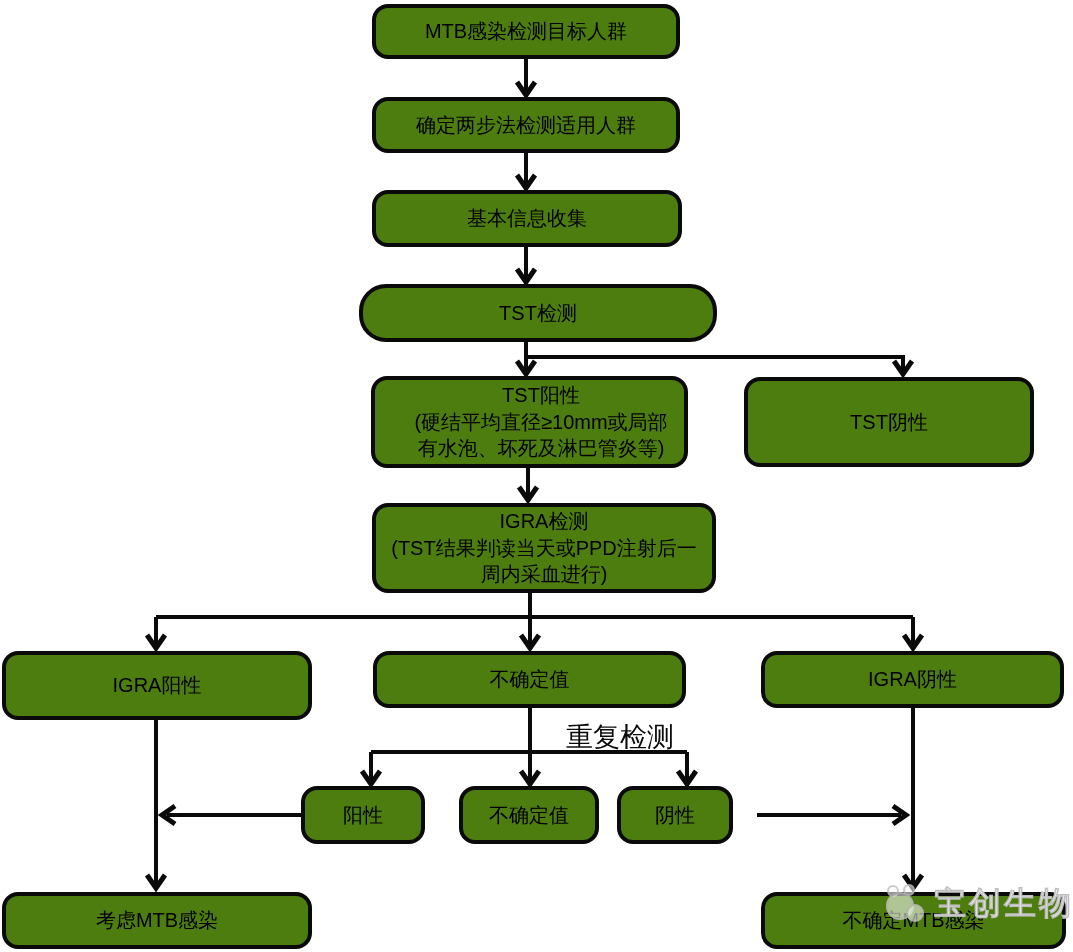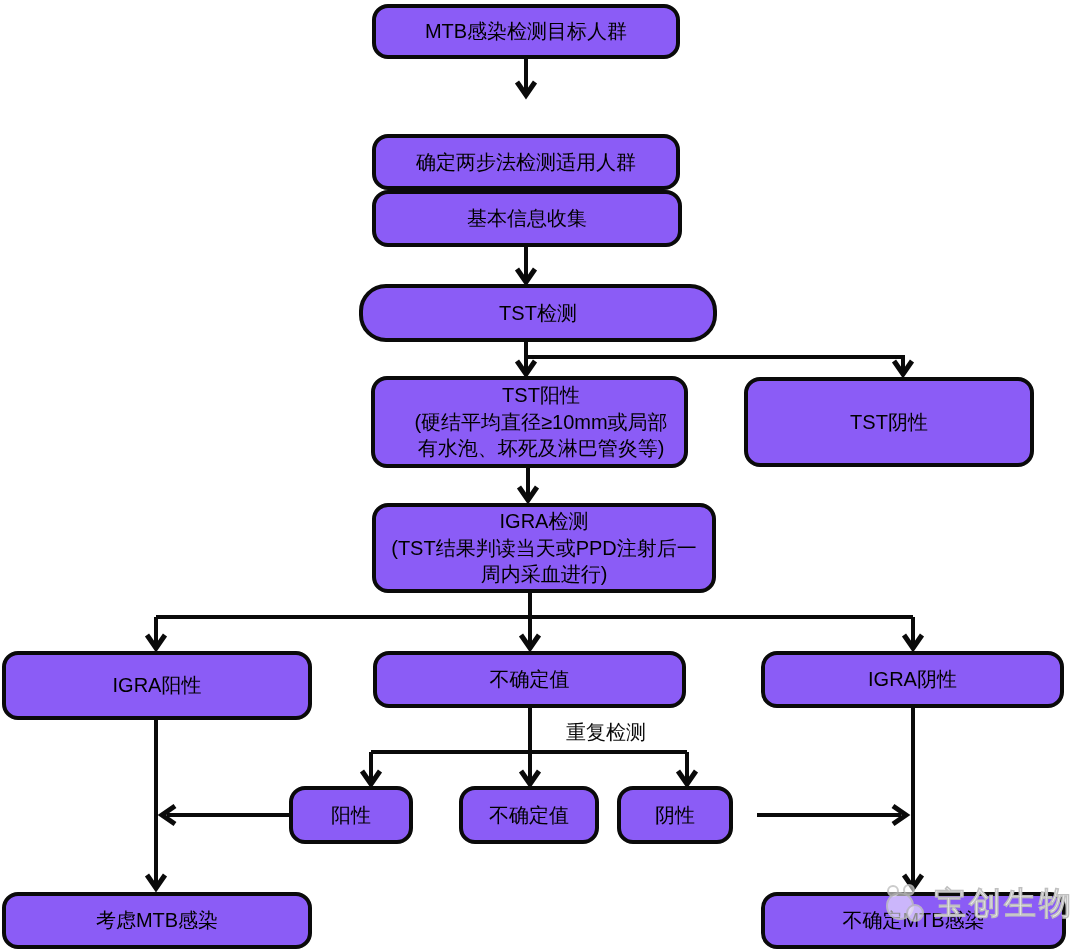--- a/index.html
+++ b/index.html
@@ -16,34 +16,34 @@
   }
   .connectors path{
     stroke:#0a0a0a;stroke-width:4;fill:none;
   }
   .connectors path.head{
     stroke-width:5;stroke-linejoin:miter;
   }
   .node{
     position:absolute;z-index:2;
     box-sizing:border-box;
-    background:#8b5cf6;
+    background:#4d7c0f;
     border:4px solid #0a0a0a;
     border-radius:16px;
     display:flex;flex-direction:column;
     align-items:center;justify-content:center;
     text-align:center;
     font-size:20px;line-height:1.32;
     padding:2px 14px;
   }
   .node .title{display:block;}
   .node .subtitle{display:block;}
   .edge-label{
     position:absolute;z-index:3;
-    font-size:20px;color:#0a0a0a;
+    font-size:27px;color:#0a0a0a;
     white-space:nowrap;
   }
   .watermark{
     position:absolute;z-index:5;
     left:882px;top:882px;
     display:flex;align-items:center;
     pointer-events:none;
   }
   .wm-logo{opacity:0.85;}
   .wm-text{
@@ -100,21 +100,21 @@
       <path class="head" d="M904,875 L913,888 L922,875"></path>
 
     <path d="M757,815 H901"></path>
       <path class="head" d="M893,806 L906,815 L893,824"></path>
   </svg>
 
   <div class="node" style="left:372px;top:4px;width:308px;height:55px;">
     <span class="title">MTB感染检测目标人群</span>
   </div>
 
-  <div class="node" style="left:372px;top:97px;width:308px;height:56px;margin-top:37px;">
+  <div class="node" style="left:372px;top:97px;width:308px;height:56px;">
     <span class="title">确定两步法检测适用人群</span>
   </div>
 
   <div class="node" style="left:372px;top:190px;width:310px;height:57px;">
     <span class="title">基本信息收集</span>
   </div>
 
   <div class="node" style="left:359px;top:284px;width:358px;height:58px;border-radius:27px;">
     <span class="title">TST检测</span>
   </div>
@@ -140,21 +140,21 @@
   <div class="node" style="left:373px;top:651px;width:313px;height:57px;">
     <span class="title">不确定值</span>
   </div>
 
   <div class="node" style="left:761px;top:651px;width:303px;height:57px;">
     <span class="title">IGRA阴性</span>
   </div>
 
   <div class="edge-label" style="left:566px;top:719px;">重复检测</div>
 
-  <div class="node" style="left:289px;top:786px;width:124px;height:58px;font-family:Liberation Serif, serif;">
+  <div class="node" style="left:301px;top:786px;width:124px;height:58px;font-family:Liberation Serif, serif;">
     <span class="title">阳性</span>
   </div>
 
   <div class="node" style="left:459px;top:786px;width:140px;height:58px;">
     <span class="title">不确定值</span>
   </div>
 
   <div class="node" style="left:617px;top:786px;width:116px;height:58px;">
     <span class="title">阴性</span>
   </div>

